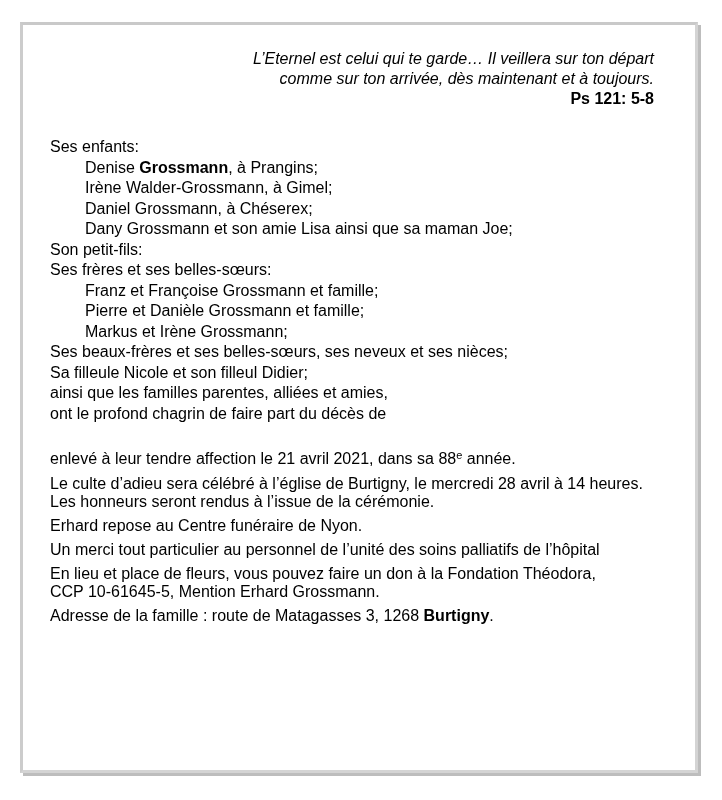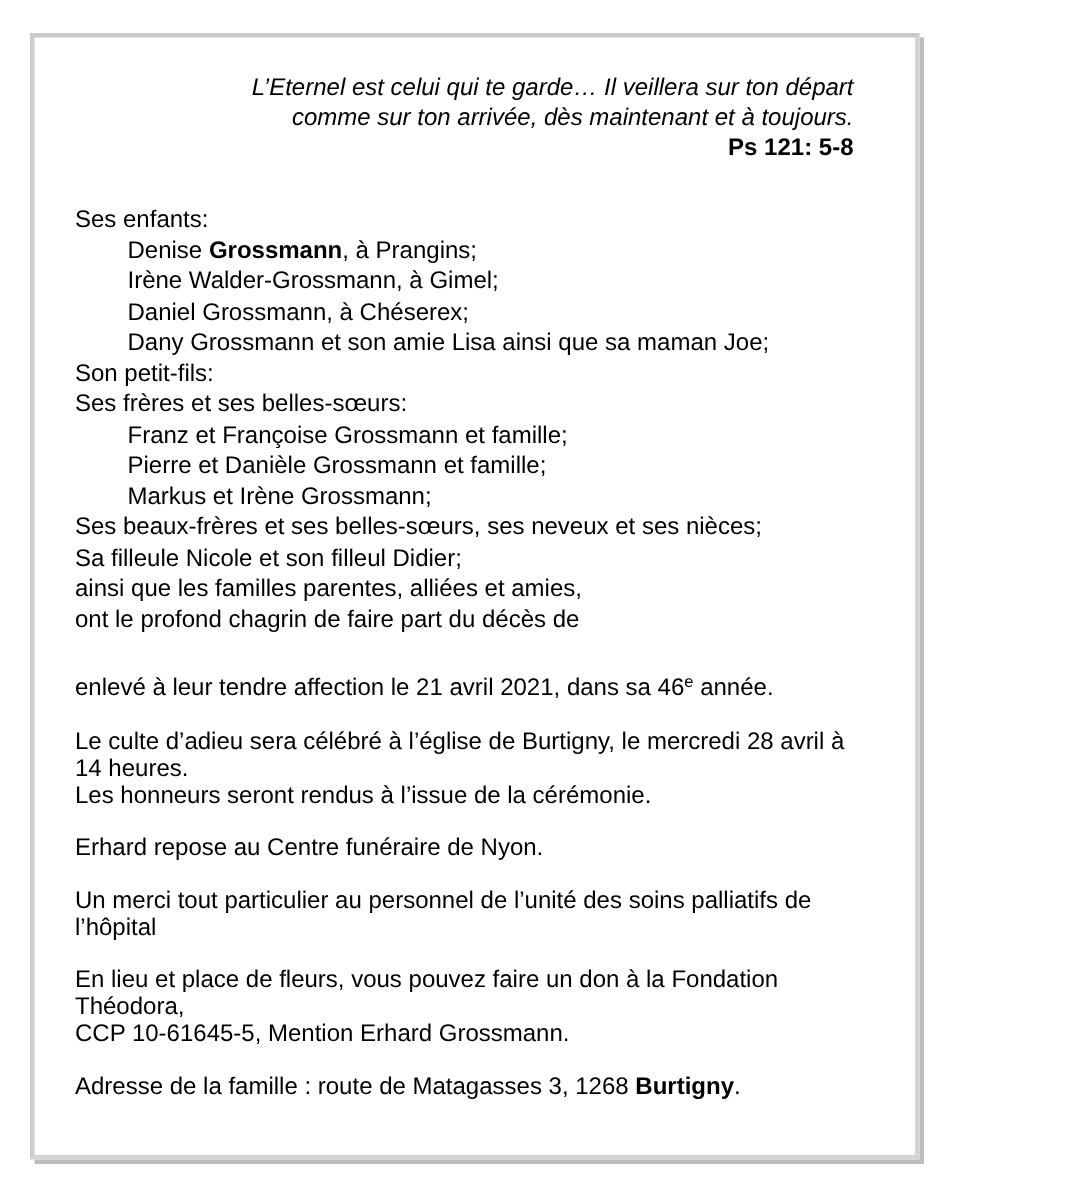--- a/index.html
+++ b/index.html
@@ -12,21 +12,21 @@
     height: 800px;
     position: relative;
     font-family: "Liberation Sans", sans-serif;
     color: #000000;
     overflow: hidden;
   }
   .page {
     position: absolute;
     left: 20px;
     top: 22px;
-    width: 593px;
+    width: 678px;
     height: 751px;
     box-sizing: border-box;
     background: #ffffff;
     border: 3px solid #d4d4d4;
     border-top-color: #c9c9c9;
     border-left-color: #cccccc;
     box-shadow: 3px 3px 0 #bdbdbd;
     padding: 0 41px 0 27px;
     overflow: hidden;
   }
@@ -59,21 +59,21 @@
     width: 2px;
     height: 33px;
     background: #000000;
     vertical-align: -7px;
     margin-left: 1px;
   }
 
   .para {
     font-size: 16px;
     line-height: 18px;
-    margin-top: 17px;
+    margin-top: 6px;
   }
   .para.first { margin-top: 26px; }
 
   .b { font-weight: bold; text-align: right; }
   .sup {
     font-size: 11px;
     vertical-align: baseline;
     position: relative;
     top: -5px;
   }
@@ -101,21 +101,21 @@
     <div class="fline indent"><span>Pierre et Danièle Grossmann et famille;</span><span class="b"></span><span></span></div>
     <div class="fline indent"><span>Markus et Irène Grossmann;</span><span class="b"></span><span></span></div>
     <div class="fline"><span>Ses beaux-frères et ses belles-sœurs, ses neveux et ses nièces;</span><span class="b"></span><span></span></div>
     <div class="fline"><span>Sa filleule Nicole et son filleul Didier;</span><span class="b"></span><span></span></div>
     <div class="fline"><span>ainsi que les familles parentes, alliées et amies,</span><span class="b"></span><span></span></div>
     <div class="fline"><span>ont le profond chagrin de faire part du décès de</span><span class="b"></span><span></span></div>
   </div>
 
 
   <div class="para first">
-    <span>enlevé à leur tendre affection le 21 avril 2021, dans sa 46</span><span class="sup">e</span><span> année.</span>
+    <span>enlevé à leur tendre affection le 21 avril 2021, dans sa 88</span><span class="sup">e</span><span> année.</span>
   </div>
 
   <div class="para">
     <div>Le culte d’adieu sera célébré à l’église de Burtigny, le mercredi 28 avril à 14 heures.</div>
     <div>Les honneurs seront rendus à l’issue de la cérémonie.</div>
   </div>
 
   <div class="para">Erhard repose au Centre funéraire de Nyon.</div>
 
   <div class="para">

